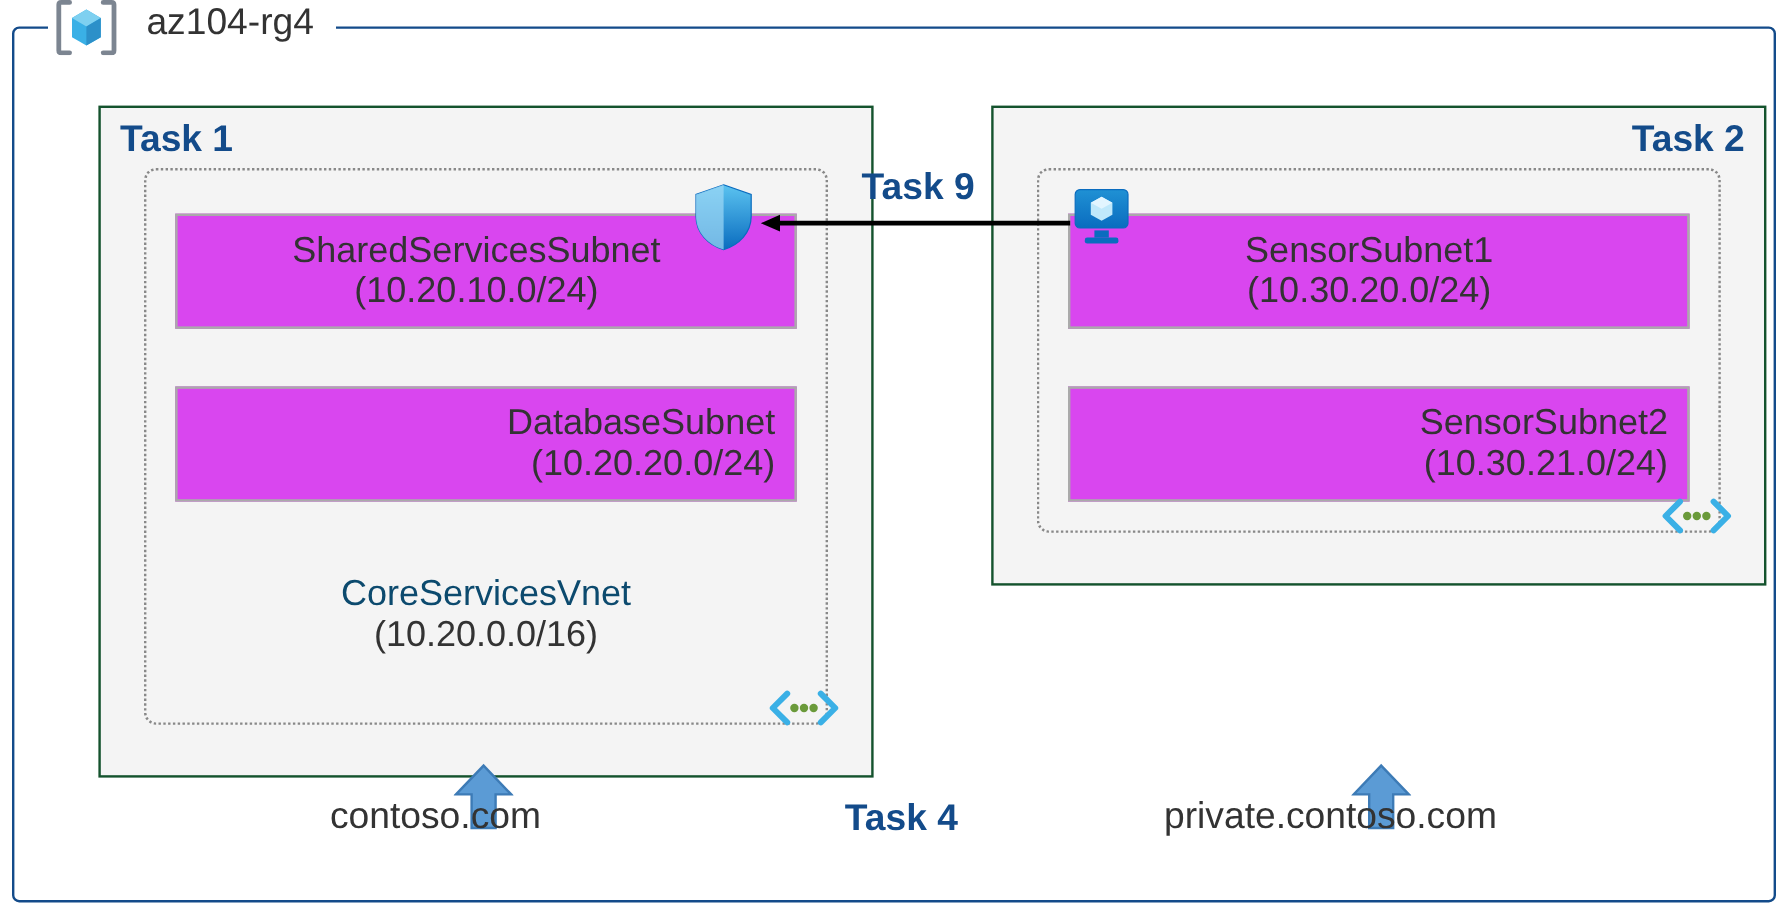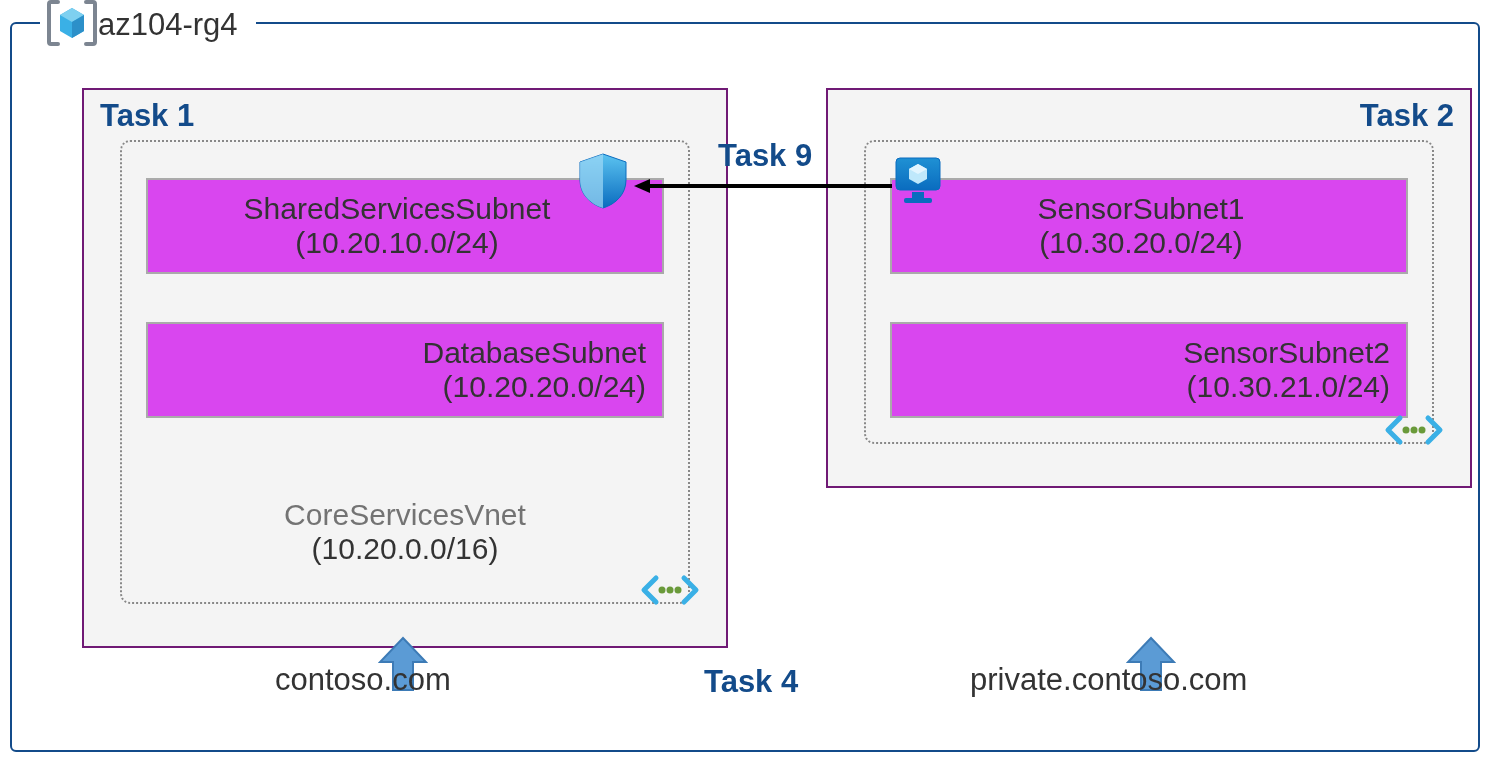--- a/index.html
+++ b/index.html
@@ -20,32 +20,31 @@
     border: 2px solid #134b8a;
     border-radius: 6px;
   }
   .rg-label {
     position: absolute;
     left: 40px;
     top: 0px;
     background: #fff;
     padding: 0 18px 0 6px;
     display: flex;
-    align-items: center;
-    gap: 0;
+    gap: 24px;
     z-index: 5;
   }
   .rg-label-text {
     font-size: 31px;
     color: #333;
   }
   .task-box {
     position: absolute;
     background: #f4f4f4;
-    border: 2px solid #701a75;
+    border: 2px solid #14532d;
   }
   .task1-box { left: 82px; top: 88px; width: 646px; height: 560px; }
   .task2-box { left: 826px; top: 88px; width: 646px; height: 400px; }
   .task-title {
     position: absolute;
     font-size: 31px;
     font-weight: bold;
     color: #134b8a;
     top: 8px;
   }
@@ -73,21 +72,21 @@
   .subnet-box .name { font-size: 30px; color: #333; }
   .subnet-box .cidr { font-size: 30px; color: #333; }
   .subnet1 { top: 36px; }
   .subnet2 { top: 180px; text-align: right; }
   .vnet-label {
     position: absolute;
     left: 0; right: 0;
     top: 336px;
     text-align: center;
   }
-  .vnet-label .name { font-size: 30px; color: #737373; margin-top: 20px; }
+  .vnet-label .name { font-size: 30px; color: #0c4a6e; }
   .vnet-label .cidr { font-size: 30px; color: #333; }
   .vnet-icon {
     position: absolute;
     right: -12px;
     bottom: -8px;
     width: 60px;
     height: 40px;
   }
   .arrow-up {
     position: absolute;

